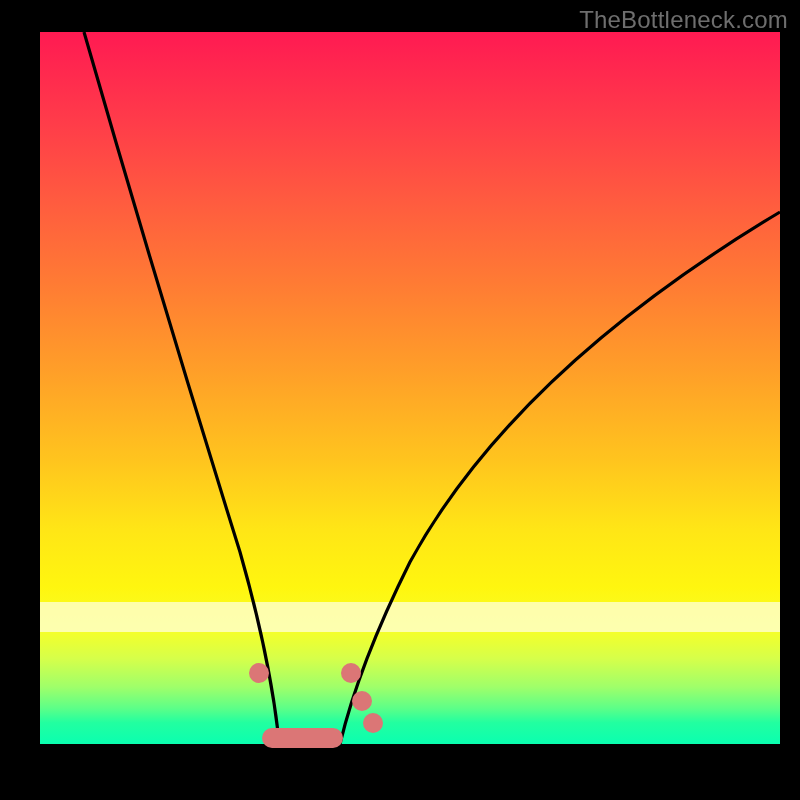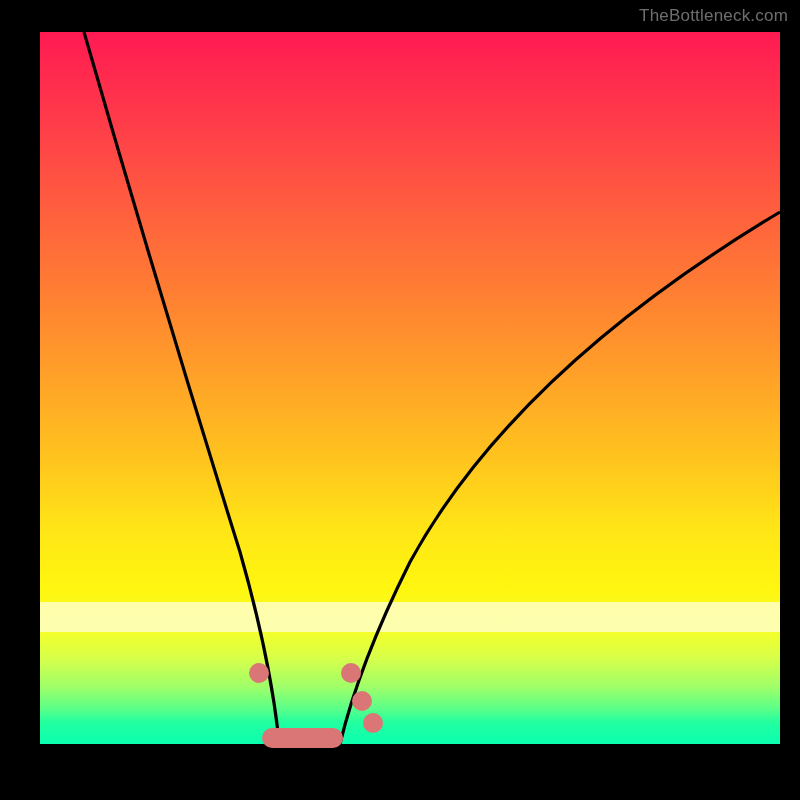--- a/index.html
+++ b/index.html
@@ -53,21 +53,21 @@
     position: absolute;
     left: 0; top: 0;
     width: 740px;
     height: 712px;
   }
   .watermark {
     position: absolute;
     top: 6px;
     right: 12px;
     color: #6e6e6e;
-    font-size: 17px;
+    font-size: 24px;
     font-weight: 400;
     letter-spacing: 0.2px;
   }
   .dot {
     position: absolute;
     width: 20px;
     height: 20px;
     border-radius: 50%;
     background: #db7676;
     transform: translate(-50%, -50%);

